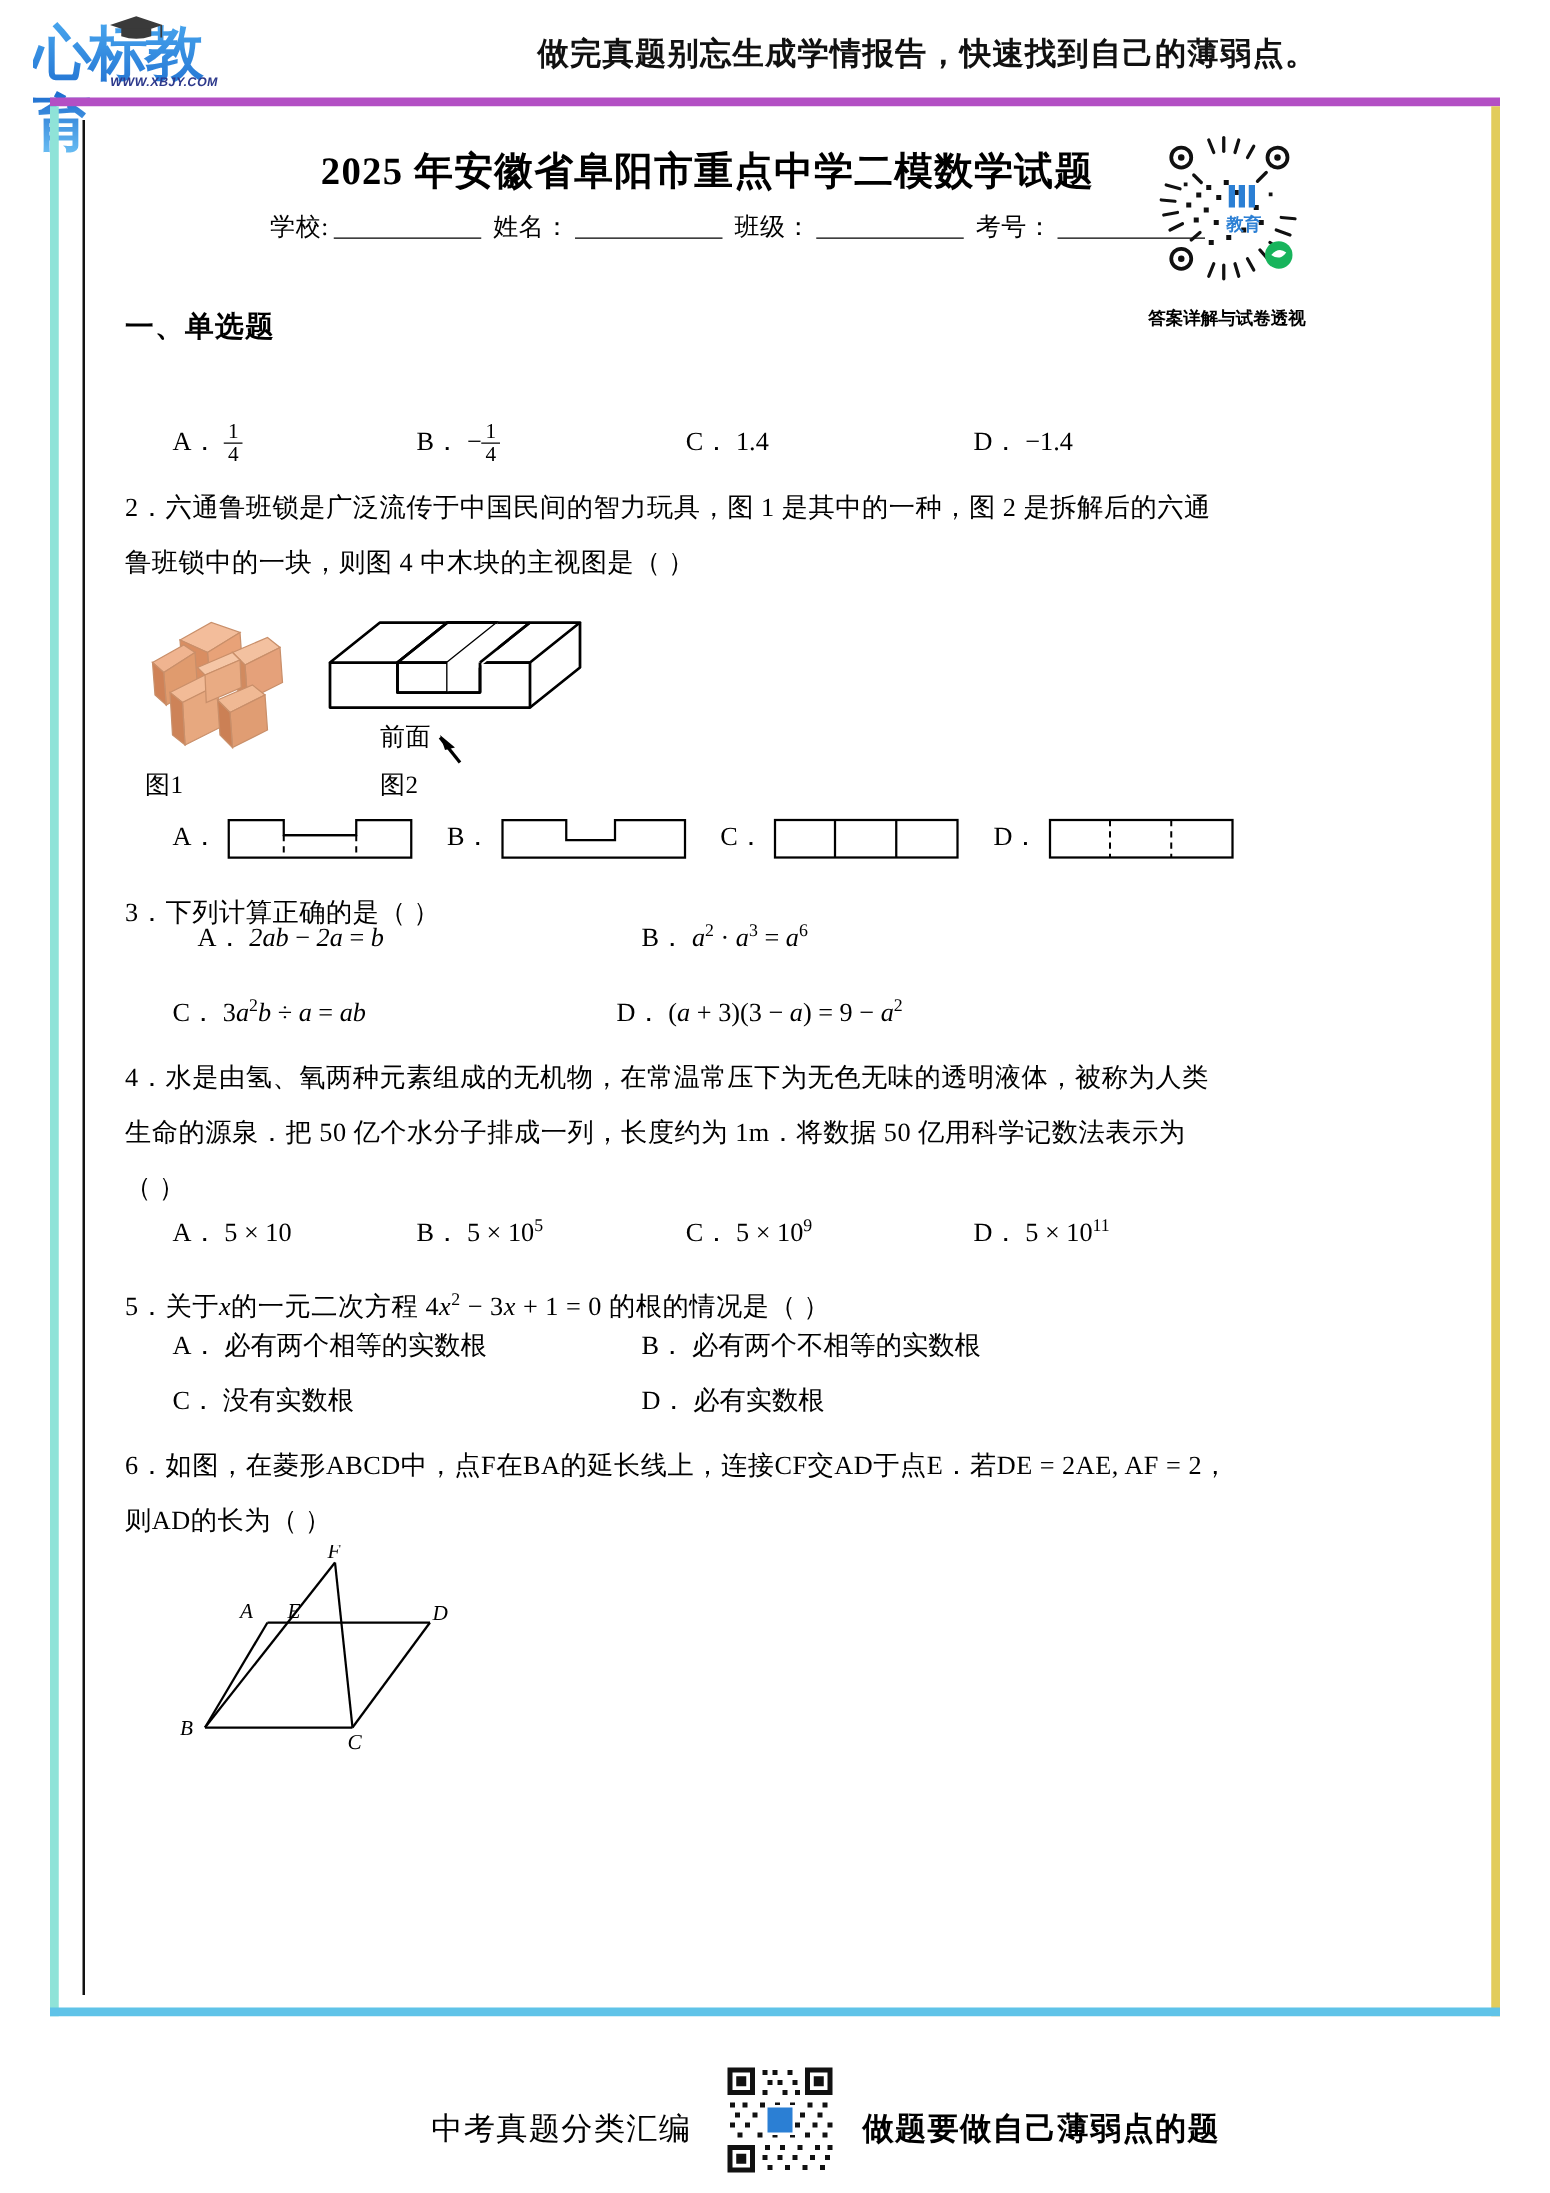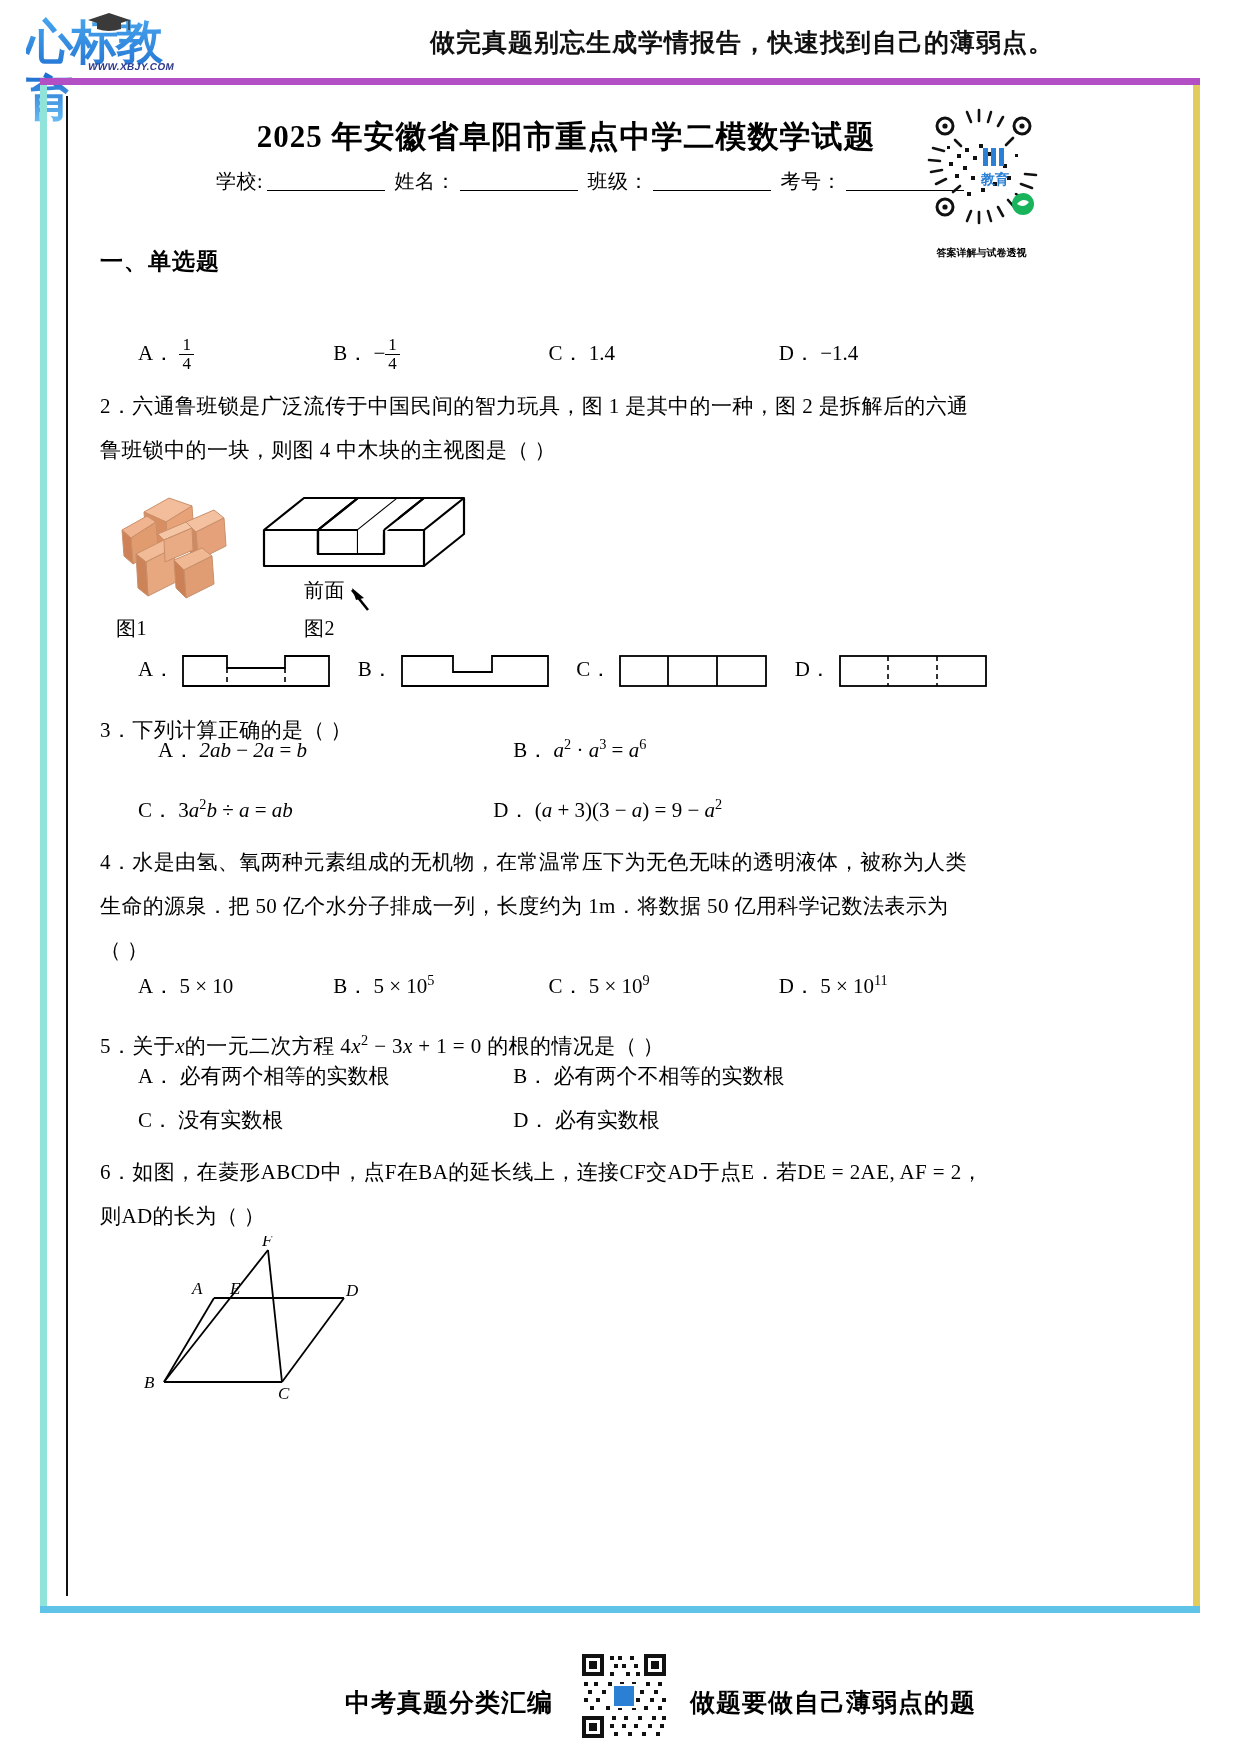--- a/index.html
+++ b/index.html
@@ -46,36 +46,36 @@
   .fields{
     position:absolute;left:150px;top:72px;width:720px;text-align:center;
     font-size:20px;white-space:nowrap;letter-spacing:.5px;
   }
   .fields .ul{display:inline-block;border-bottom:1.6px solid #000;width:118px;height:20px;vertical-align:-3px;margin:0 4px;}
 
   
   .qr{position:absolute;left:853px;top:8px;width:125px;height:125px;}
   .qr-caption{
     position:absolute;left:818px;top:150px;width:195px;text-align:center;
-    font-family:"Liberation Sans","DejaVu Sans",sans-serif;font-size:10px;font-weight:bold;
+    font-family:"Liberation Sans","DejaVu Sans",sans-serif;font-size:14px;font-weight:bold;
   }
   .sec-title{position:absolute;left:34px;top:150px;font-size:23px;font-weight:bold;letter-spacing:1px;}
 
   .q{position:absolute;left:34px;font-size:21px;line-height:44px;letter-spacing:.4px;}
   .opts{position:absolute;font-size:21px;white-space:nowrap;}
   .opt{display:inline-block;}
   i.v{font-family:"Liberation Serif","DejaVu Serif",serif;font-style:italic;}
   .frac{display:inline-block;vertical-align:-9px;text-align:center;font-size:17px;line-height:1.05;}
   .frac .n{display:block;border-bottom:1.4px solid #000;padding:0 3px;}
   .frac .d{display:block;padding:0 3px;}
   sup{font-size:.68em;}
 
   
   .footer{position:absolute;left:0;top:1640px;width:1240px;height:114px;}
-  .f-left{position:absolute;left:345px;top:46px;font-size:25px;font-weight:bold;letter-spacing:1px;white-space:nowrap;}
+  .f-left{position:absolute;left:345px;top:46px;font-size:25px;font-weight:normal;letter-spacing:1px;white-space:nowrap;}
   .f-right{position:absolute;left:690px;top:46px;font-size:25px;font-weight:bold;letter-spacing:1px;white-space:nowrap;}
   .f-qr{position:absolute;left:578px;top:10px;width:92px;height:92px;}
   .svgfig{position:absolute;}
 </style>
 </head>
 <body>
 
 <div class="header">
   <div class="logo">
     <div class="logo-text">心标教育</div>

